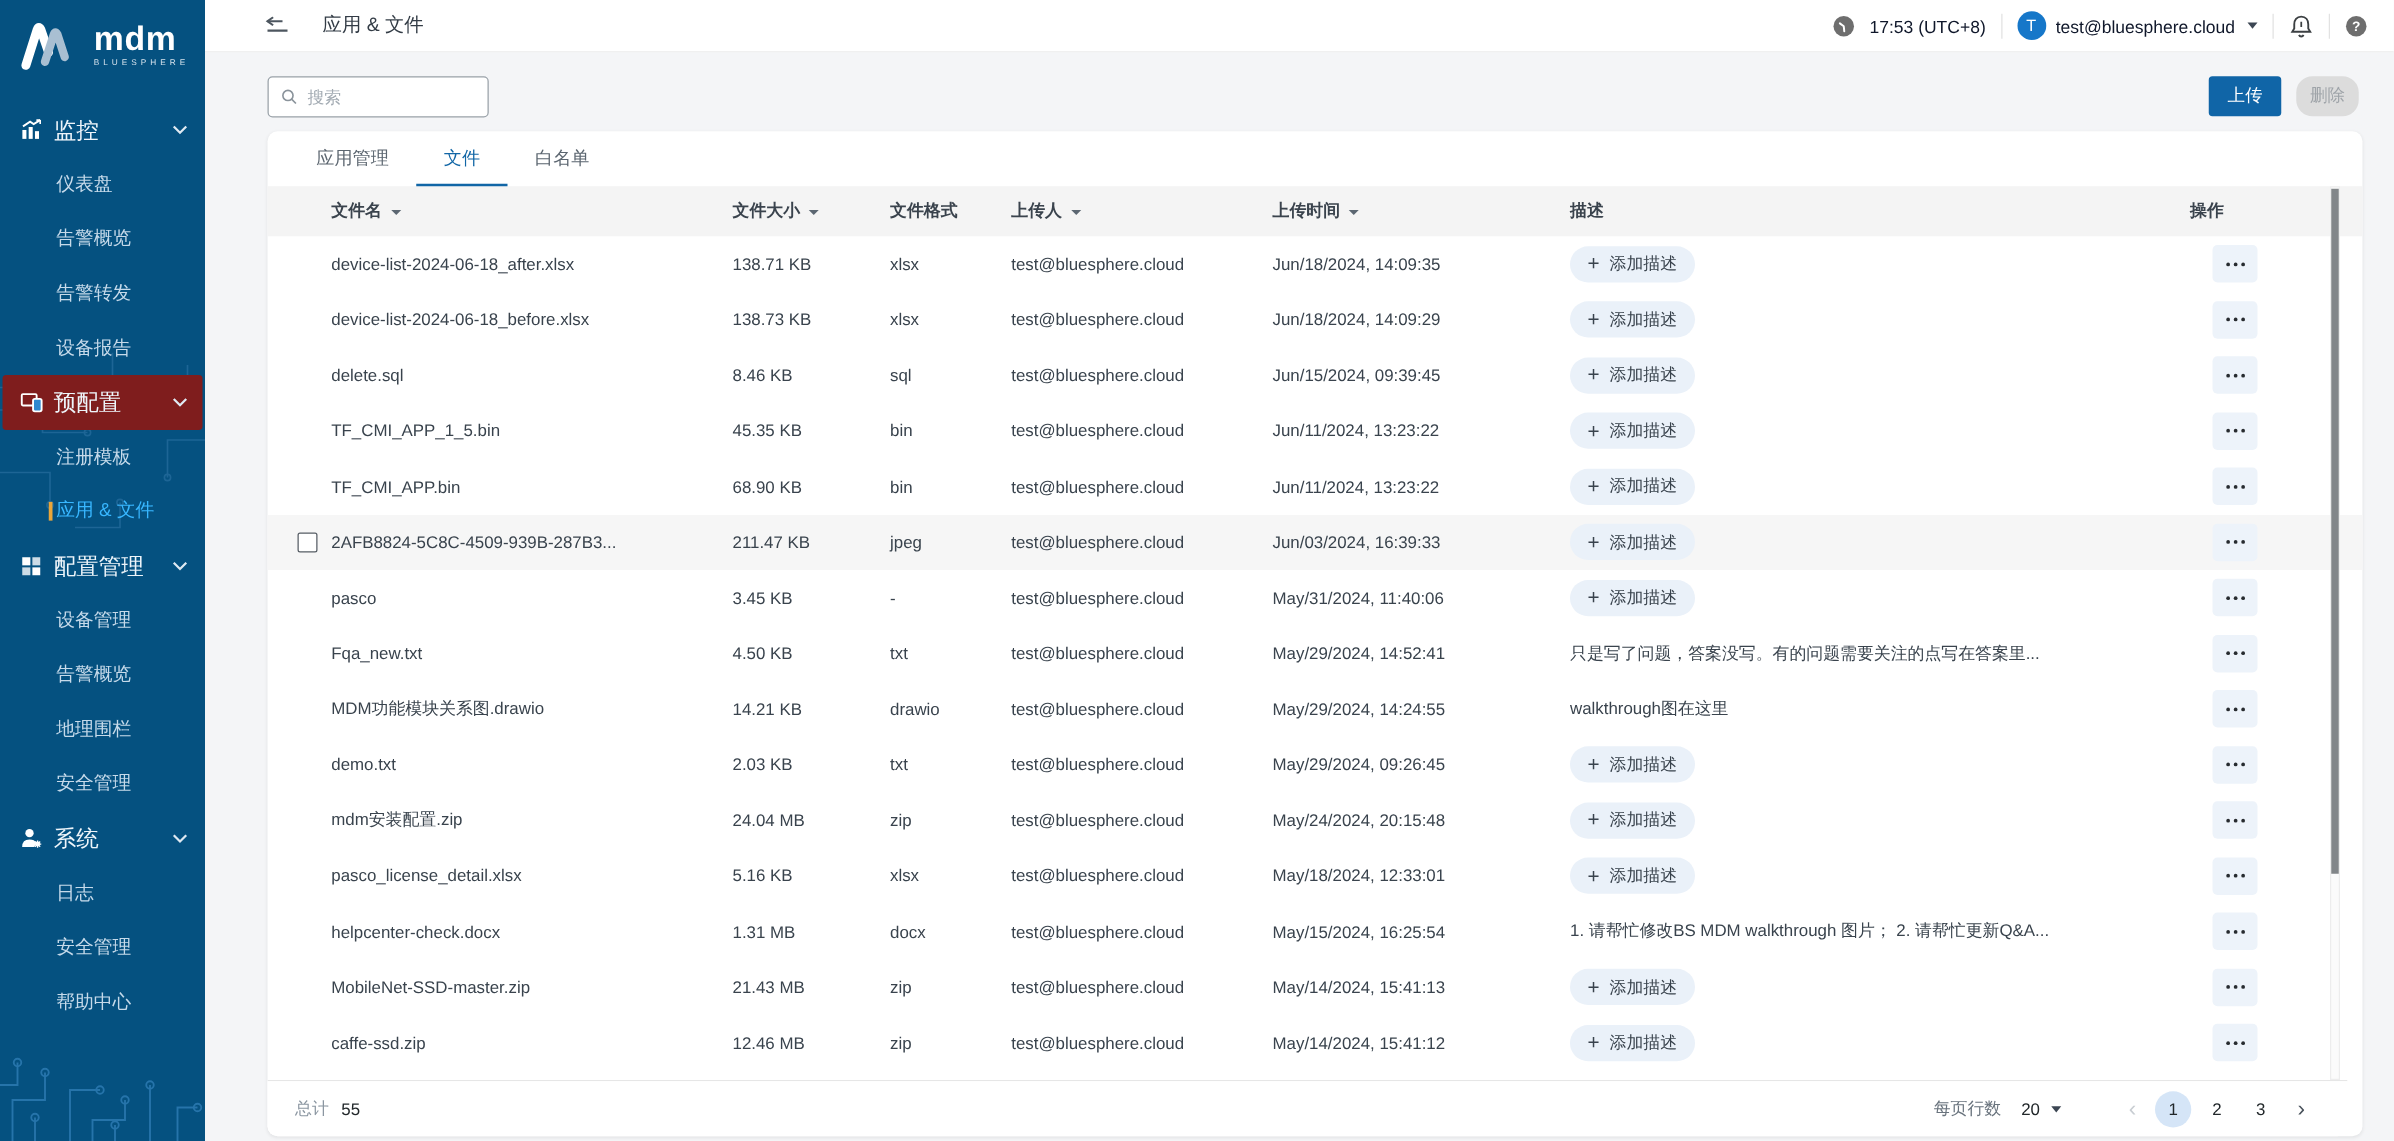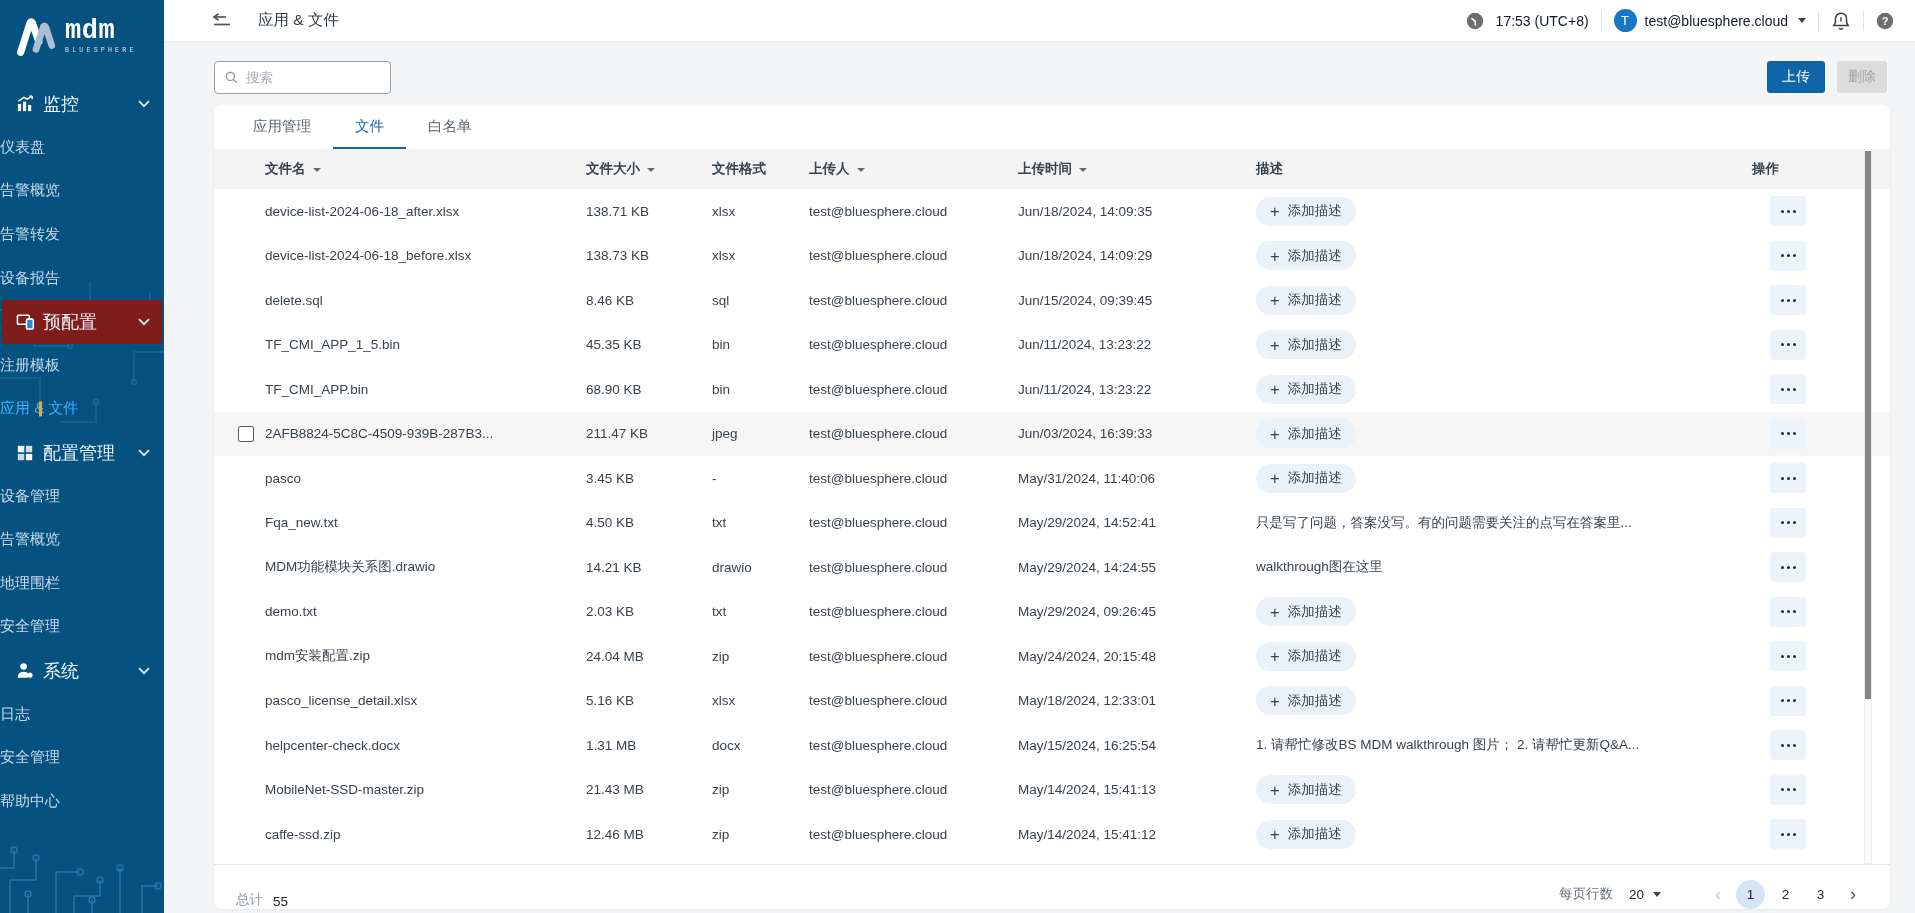--- a/index.html
+++ b/index.html
@@ -2,32 +2,32 @@
 <html><head>
 <meta charset="utf-8">
 <style>
   * { margin:0; padding:0; box-sizing:border-box; }
   html,body { width:1915px; height:913px; overflow:hidden;
     font-family:"Liberation Sans", sans-serif; background:#f4f5f7; }
 
   
   .sidebar { position:absolute; left:0; top:0; width:164px; height:913px;
     background:#055180; overflow:hidden; z-index:10; }
-  .logo { display:flex; align-items:flex-start; gap:7px; padding:15px 0 0 14px; height:66px;font-family:Liberation Mono, monospace; }
+  .logo { display:flex; align-items:flex-start; gap:17px; padding:15px 0 0 14px; height:66px; }
   .logo-txt-wrap { padding-top:4px; }
   .logo-text { color:#fff; font-size:27px; font-weight:600; line-height:25px; letter-spacing:.5px; }
   .logo-sub { color:#d6e2ec; font-size:6.6px; letter-spacing:3.2px; margin-top:3px; }
   .side-nav { position:relative; margin-top:16px; z-index:2; }
   .side-item { position:relative; display:flex; align-items:center; height:43.6px; cursor:pointer; }
   .side-item.parent { padding:0 14px 0 15px; }
   .side-item.parent.active { background:#7f1d1d; border-radius:3px; margin:0 2px; padding:0 12px 0 13px; }
   .side-icon { width:20px; height:20px; display:flex; align-items:center; justify-content:center; flex:none; }
   .side-label { color:#eef5fa; font-size:18px; margin-left:8px; white-space:nowrap; }
   .side-chevron { margin-left:auto; display:flex; }
-  .side-item.sub { }
+  .side-item.sub { padding-left:45px; }
   .sub-label { color:#c6daea; font-size:15px; white-space:nowrap; }
   .side-item.sub.active .sub-label { color:#38b7ff; }
   .active-bar { position:absolute; left:39px; top:50%; transform:translateY(-50%);
     width:3px; height:15px; background:#eaa63a; }
   .circuit { position:absolute; left:0; pointer-events:none; z-index:1; }
   .circuit.mid { top:282px; opacity:.5; }
   .circuit.bot { bottom:0; opacity:.8; }
 
   
   .topbar { position:absolute; left:164px; top:0; right:0; height:42px; background:#fff;
@@ -46,21 +46,21 @@
   
   .main { position:absolute; left:164px; top:42px; right:0; bottom:0; background:#f4f5f7; }
   .search-box { position:absolute; left:50px; top:19px; width:177px; height:33px; background:#fff;
     border:1px solid #99a1a8; border-radius:4px; display:flex; align-items:center; padding:0 10px; gap:8px; }
   .search-box input { border:none; outline:none; font-size:13.5px; width:100%; color:#333;
     font-family:"Liberation Sans", sans-serif; background:transparent; }
   .search-box input::placeholder { color:#a2aab2; }
   .btn { border:none; border-radius:3px; font-size:14px; cursor:pointer;
     font-family:"Liberation Sans", sans-serif; position:absolute; top:19px; height:32px; }
   .btn-upload { left:1603px; width:58px; background:#1065a7; color:#fff; }
-  .btn-delete { left:1673px; width:50px; background:#dcdcdc; color:#9fa4a9; cursor:default; }
+  .btn-delete { left:1673px; width:50px; background:#dcdcdc; color:#9fa4a9; cursor:default;border-radius:13px; }
 
   .card { position:absolute; left:50px; top:63px; width:1676px; height:804px; background:#fff;
     border-radius:8px; box-shadow:0 1px 3px rgba(0,0,0,.07); }
   .tabs { height:44px; display:flex; align-items:stretch; padding-left:17px; }
   .tab { display:flex; align-items:center; padding:0 22px; font-size:14.5px; color:#5c6670;
     border-bottom:2px solid transparent; cursor:pointer; }
   .tab.active { color:#1166a6; border-bottom-color:#1166a6; }
 
   .thead { height:40px; background:#f4f4f4; display:flex; align-items:center;
     font-weight:bold; font-size:13.5px; color:#3a434d; }
@@ -86,22 +86,22 @@
   .add-desc .plus { font-size:16.5px; line-height:14px; font-weight:400; color:#39434d; }
   .desc-text { font-size:13.5px; color:#39434d; white-space:nowrap; }
   .dots-btn { width:36px; height:30px; border:none; border-radius:4px; background:#edf3fa;
     display:flex; align-items:center; justify-content:center; gap:3px; cursor:pointer; }
   .dot { width:3px; height:3px; border-radius:50%; background:#272b2f; }
 
   .vscroll { position:absolute; right:18px; top:44px; width:8px; height:715px;
     background:#fbfbfb; border:1px solid #ededed; }
   .vthumb { position:absolute; left:0; top:1px; width:6px; height:548px; background:#828689; }
 
-  .cfooter { position:absolute; left:0; right:0; bottom:0; height:45px; border-top:1px solid #e6e6e6;
-    display:flex; align-items:flex-end; padding:0 22px; font-size:13.5px; color:#21272a;
+  .cfooter { position:absolute; left:0; right:12px; bottom:0; height:45px; border-top:1px solid #e6e6e6;
+    display:flex; align-items:center; padding:0 22px; font-size:13.5px; color:#21272a;
     border-radius:0 0 8px 8px; background:#fff; }
   .total-label { color:#8b96a1; margin-right:10px; }
   .pager { margin-left:auto; display:flex; align-items:center; }
   .rpp-label { color:#69737d; margin-right:16px; }
   .rpp-value { display:flex; align-items:center; gap:7px; margin-right:42px; cursor:pointer; color:#21272a; }
   .page-nav { width:30px; height:30px; display:flex; align-items:center; justify-content:center;
     font-size:18px; color:#49525b; cursor:pointer; background:none; border:none; }
   .page-nav.disabled { color:#c8cdd2; cursor:default; }
   .page-btn { width:29px; height:29px; border-radius:50%; display:flex; align-items:center;
     justify-content:center; font-size:13.5px; color:#21272a; margin:0 3px; cursor:pointer;

